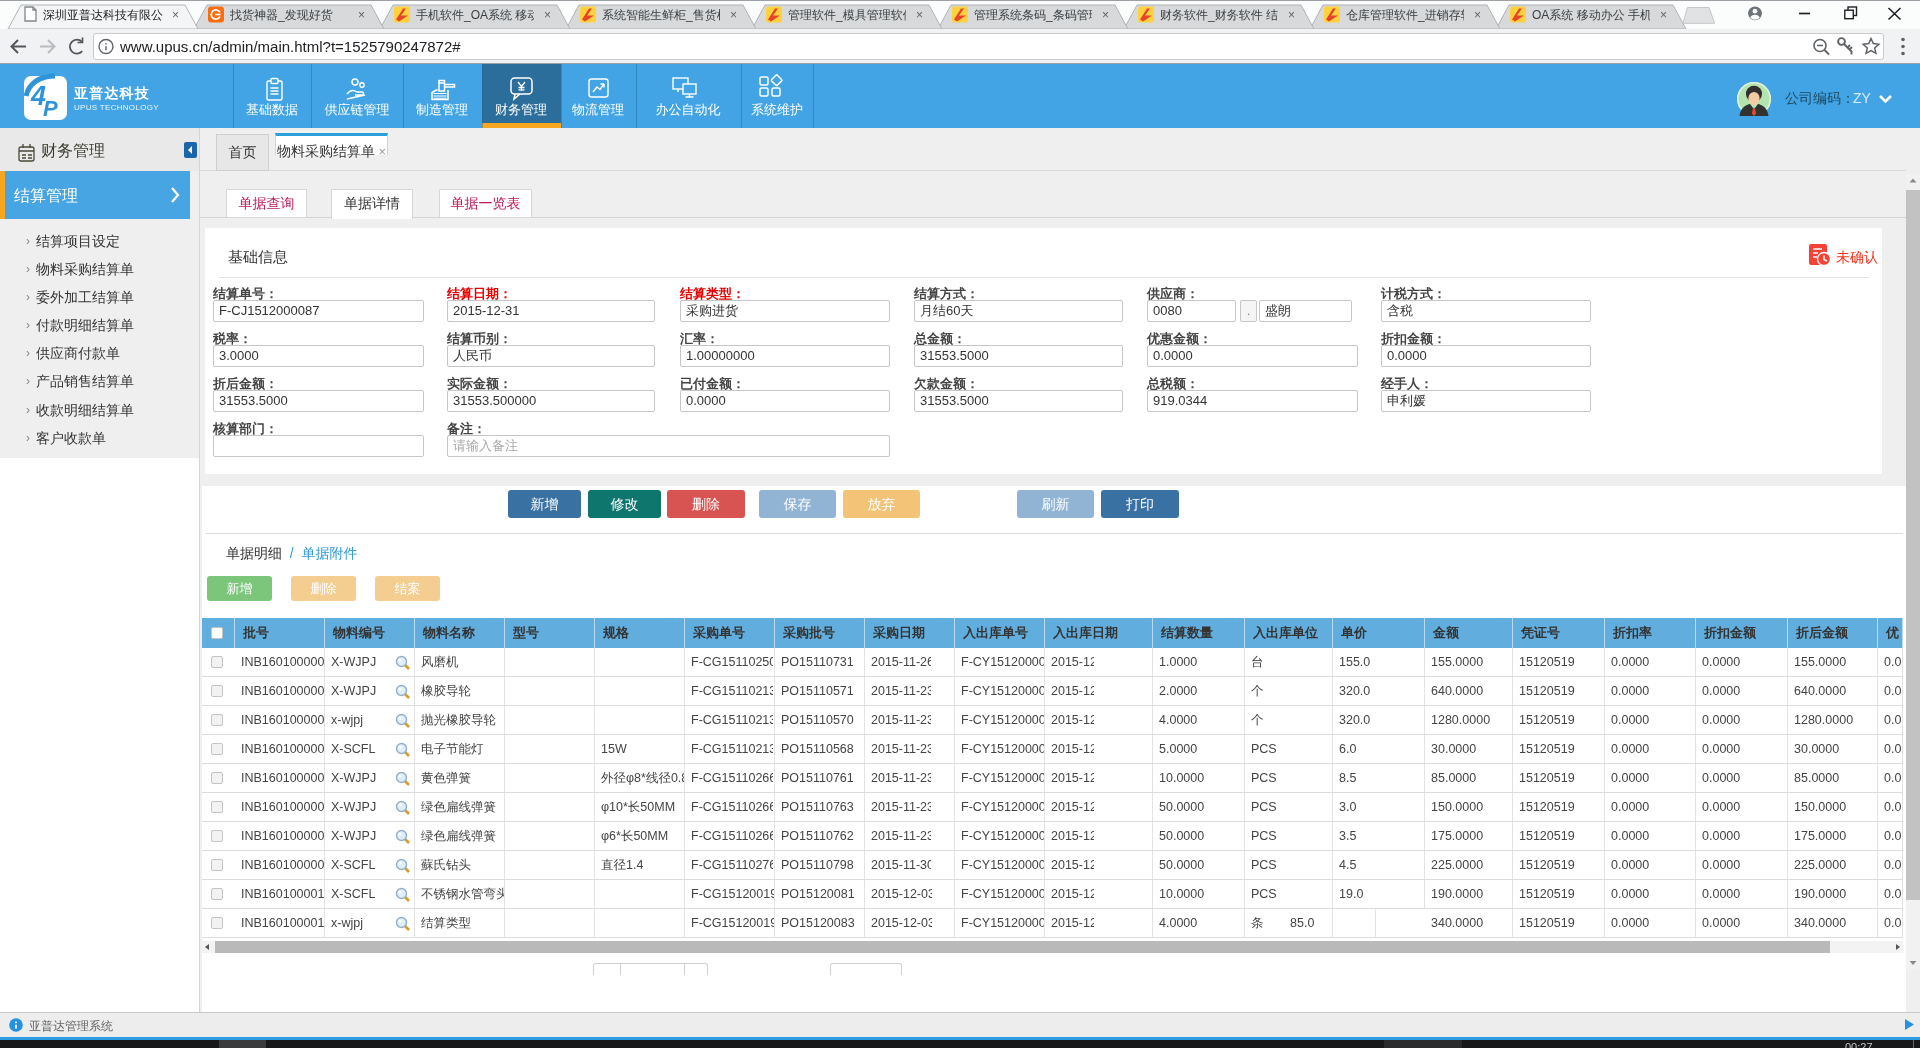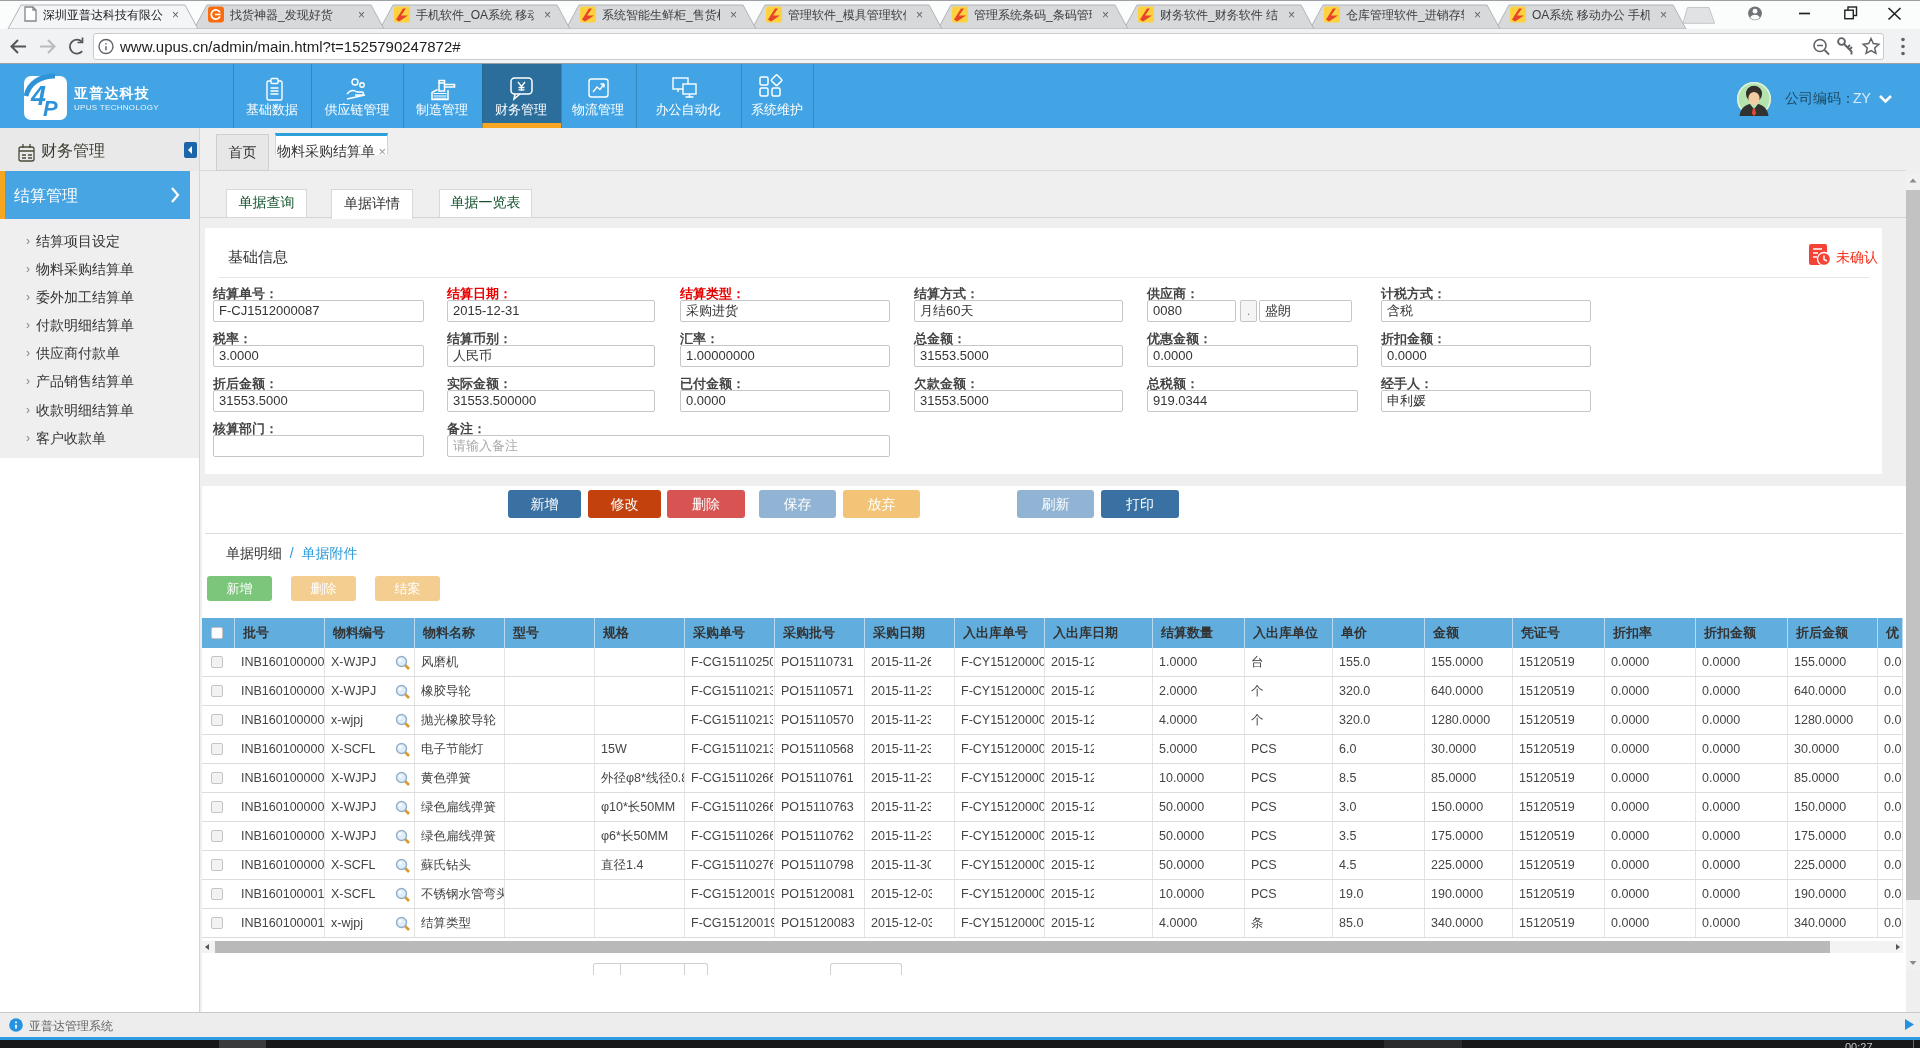--- a/index.html
+++ b/index.html
@@ -38,21 +38,21 @@
 
   
   #tabline { left:200px; top:170px; width:1706px; height:1px; background:#d9d9d9; }
   #hometab { left:216px; top:134px; width:53px; height:37px; background:#e7e7e7; border:1px solid #cfcfcf; font-size:14px; color:#333; text-align:center; line-height:35px; }
   #dettab  { left:275px; top:133px; width:113px; height:22px; background:#fff; border-left:1px solid #d5d5d5; border-right:1px solid #d5d5d5; border-top:3px solid #2b9fd9; font-size:14px; color:#333; text-align:center; line-height:30px; }
 
   
   #subline { left:200px; top:217px; width:1706px; height:1px; background:#d5d5d5; }
   .subtab { position:absolute; top:189px; height:29px; background:#fff; border:1px solid #d8d8d8; font-size:14px; text-align:center; }
   .subtab.on { height:30px; border-bottom:none; color:#333; }
-  .subtab.off { color:#14532d;font-family:Liberation Mono, monospace; }
+  .subtab.off { color:#be185d; }
 
   
   #formpanel { left:205px; top:228px; width:1677px; height:246px; background:#fff; }
   #formtitle { left:228px; top:248px; font-size:15px; color:#333; }
   #formsep { left:219px; top:277px; width:1650px; height:1px; background:#e5e5e5; }
   .flabel { position:absolute; font-size:13px; font-weight:bold; color:#444; }
   .flabel.red { color:#e60000; }
   .finput { position:absolute; height:22px; border:1px solid #c6c6c6; border-radius:2px; background:#fff; font-size:13px; color:#333; line-height:20px; padding-left:5px; overflow:hidden; white-space:nowrap; }
   .ph { color:#a9a9a9; }
 
@@ -406,21 +406,21 @@
   <div class="finput" style="left:447px;top:435px;width:443px"><span class="ph">请输入备注</span></div>
 
   <div id="lowpanel" class="abs"></div>
   <div id="lowsep" class="abs"></div>
   <div class="abs" style="left:226px;top:545px;font-size:14px;color:#333">单据明细&nbsp;&nbsp;<span style="color:#2e9ad8">/&nbsp;&nbsp;单据附件</span></div>
   <div class="btn2" style="left:207px;width:65px;background:#7cc67c">新增</div>
   <div class="btn2" style="left:291px;width:65px;background:#f4cd90">删除</div>
   <div class="btn2" style="left:375px;width:65px;background:#f4cd90">结案</div>
 
   <div class="btn" style="left:508px;width:73px;background:#3a71a3">新增</div>
-  <div class="btn" style="left:588px;width:73px;background:#c2410c">修改</div>
+  <div class="btn" style="left:588px;width:73px;background:#0f766e">修改</div>
   <div class="btn" style="left:667px;width:78px;background:#d75452">删除</div>
   <div class="btn" style="left:759px;width:77px;background:#92b4d4">保存</div>
   <div class="btn" style="left:843px;width:77px;background:#f3c477">放弃</div>
   <div class="btn" style="left:1017px;width:77px;background:#92b4d4">刷新</div>
   <div class="btn" style="left:1101px;width:78px;background:#3a71a3">打印</div>
 
   <div id="thead" class="abs"></div>
   <div class="hcell" style="left:202px;width:33px"></div>
   <div class="hcell" style="left:235px;width:90px"><span>批号</span></div>
   <div class="hcell" style="left:325px;width:90px"><span>物料编号</span></div>
@@ -646,21 +646,21 @@
     <div class="cell" style="left:213px;width:90px"><span class="pv">结算类型</span></div>
     <div class="cell" style="left:303px;width:90px"></div>
     <div class="cell" style="left:393px;width:90px"></div>
     <div class="cell" style="left:483px;width:90px"><span class="pv">F-CG1512001<span class="clip" style="width:4px">9</span></span></div>
     <div class="cell" style="left:573px;width:90px"><span class="pv">PO15120083</span></div>
     <div class="cell" style="left:663px;width:90px"><span class="pv">2015-12-0<span class="clip" style="width:4px">3</span></span></div>
     <div class="cell" style="left:753px;width:90px"><span class="pv">F-CY15120000</span></div>
     <div class="cell" style="left:843px;width:108px"><span class="pv">2015-1<span class="clip" style="width:4px">2</span></span></div>
     <div class="cell" style="left:951px;width:92px"><span class="pv">4.0000</span></div>
     <div class="cell" style="left:1043px;width:88px"><span class="pv">条</span></div>
-    <div class="cell" style="left:1131px;width:92px"><span class="pv">85.0</span></div>
+    <div class="cell" style="left:1082px;width:92px"><span class="pv">85.0</span></div>
     <div class="cell" style="left:1223px;width:88px"><span class="pv">340.0000</span></div>
     <div class="cell" style="left:1311px;width:92px"><span class="pv">15120519</span></div>
     <div class="cell" style="left:1403px;width:91px"><span class="pv">0.0000</span></div>
     <div class="cell" style="left:1494px;width:92px"><span class="pv">0.0000</span></div>
     <div class="cell" style="left:1586px;width:90px"><span class="pv">340.0000</span></div>
     <div class="cell" style="left:1676px;width:25px"><span class="pv">0.000</span></div>
   </div>
   <div class="cb" style="left:211px;top:917px"></div>
   <svg class="abs" style="left:395px;top:648px" width="18" height="300" viewBox="0 0 18 300">
     <g transform="translate(0,14)">

